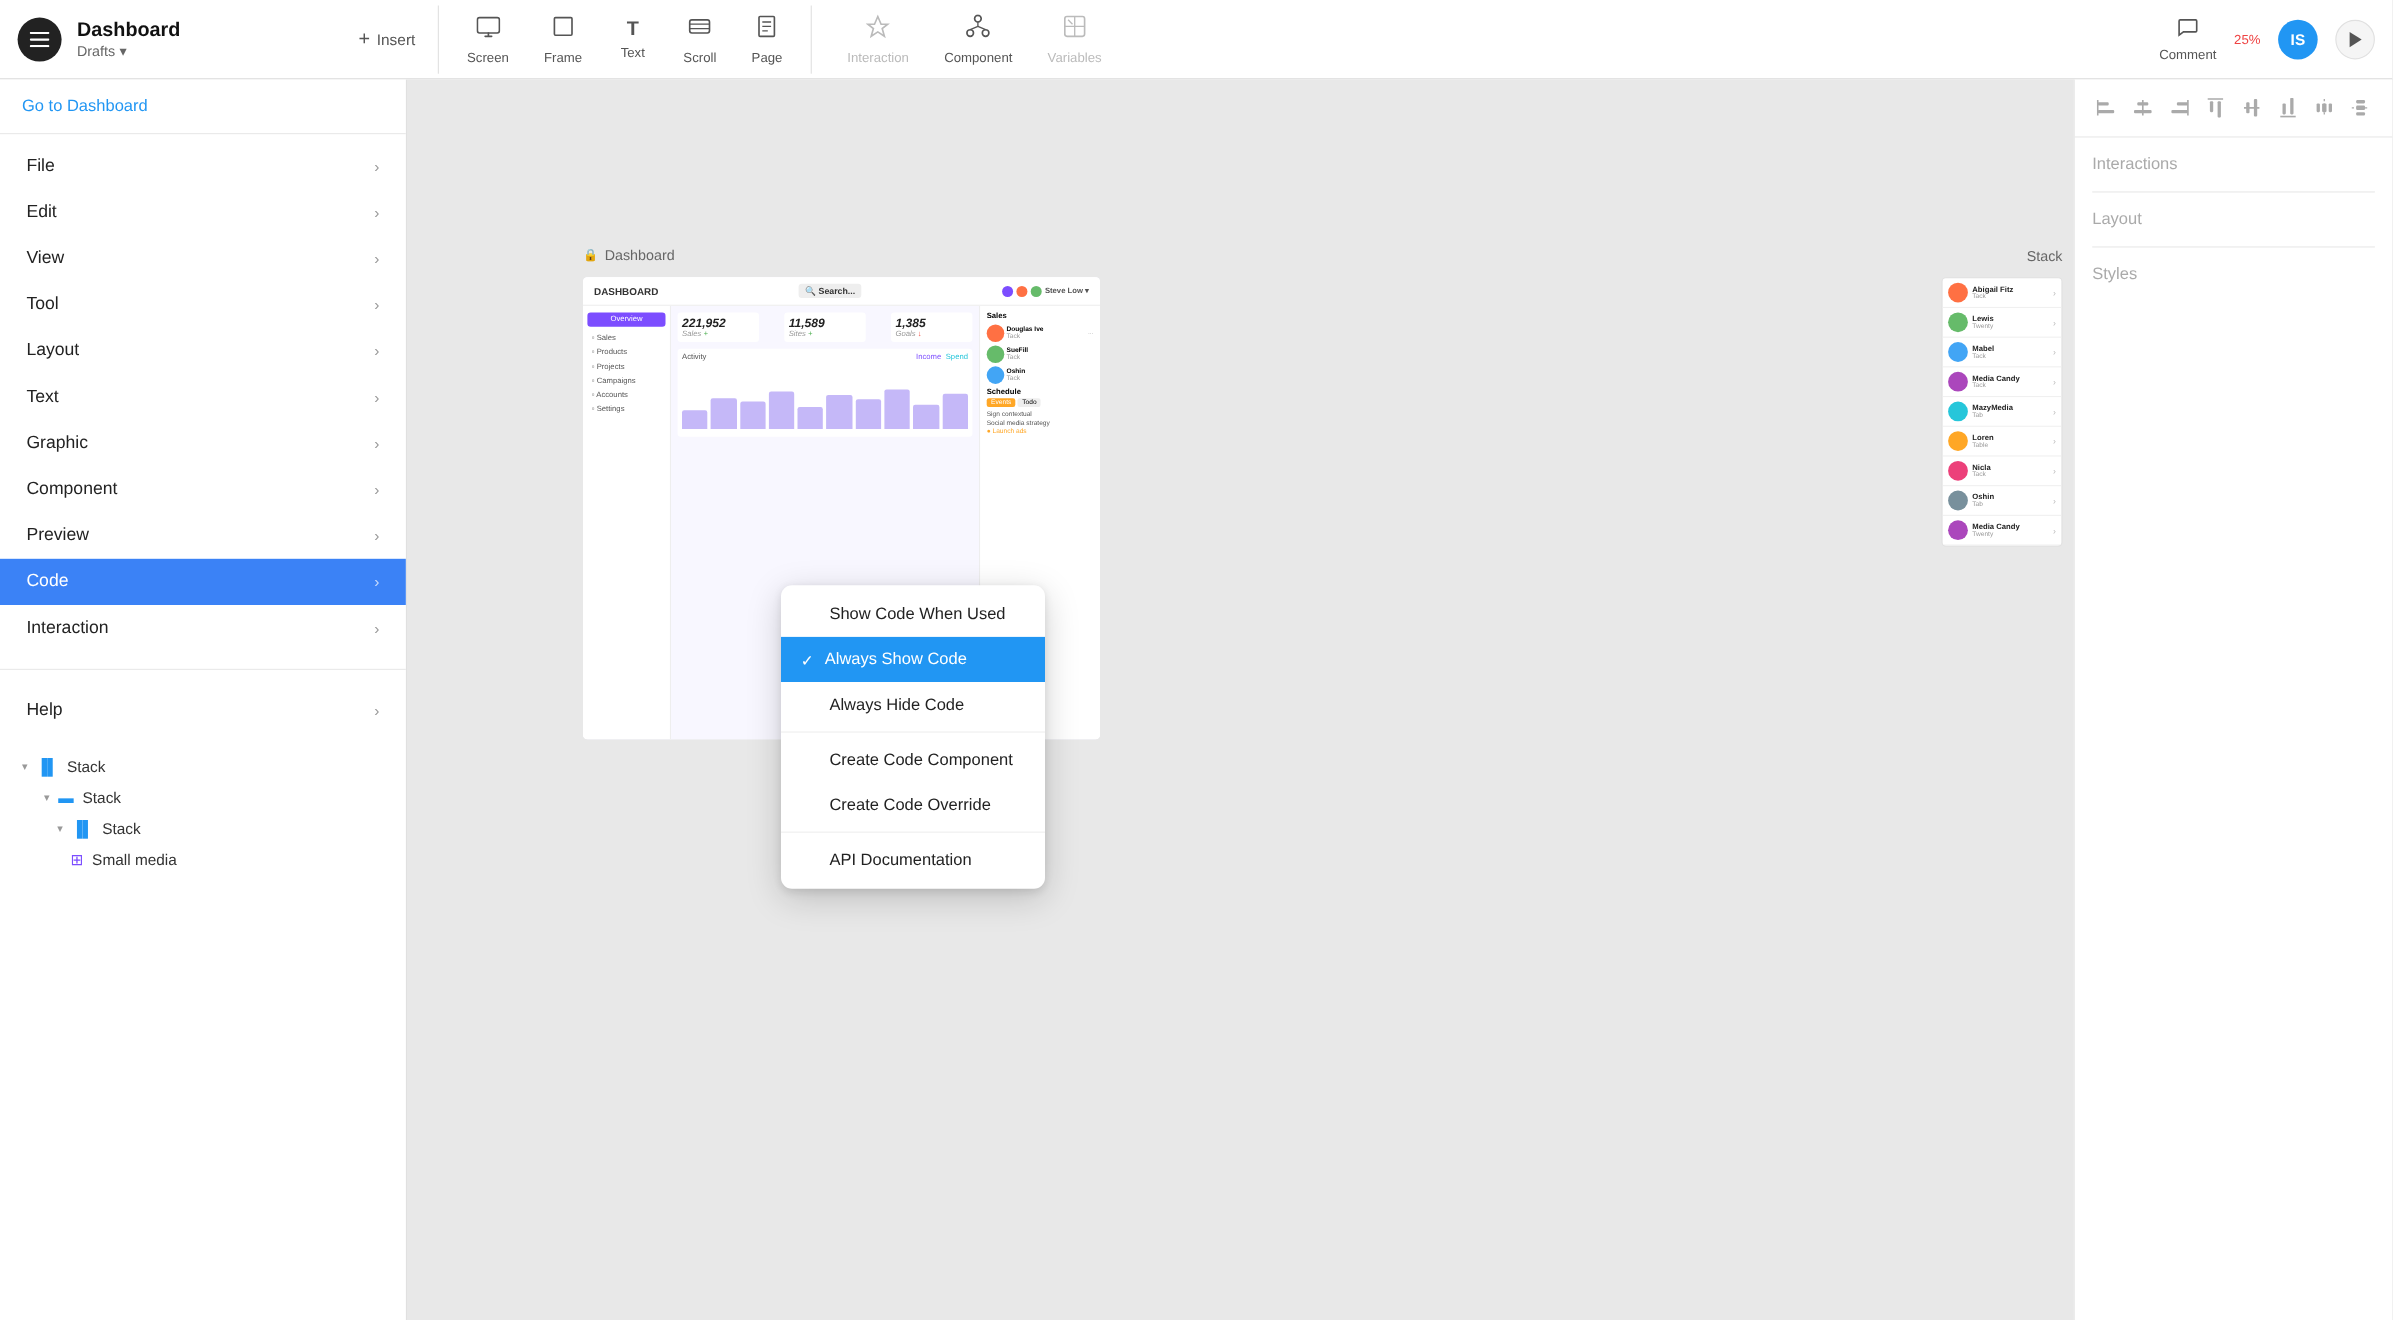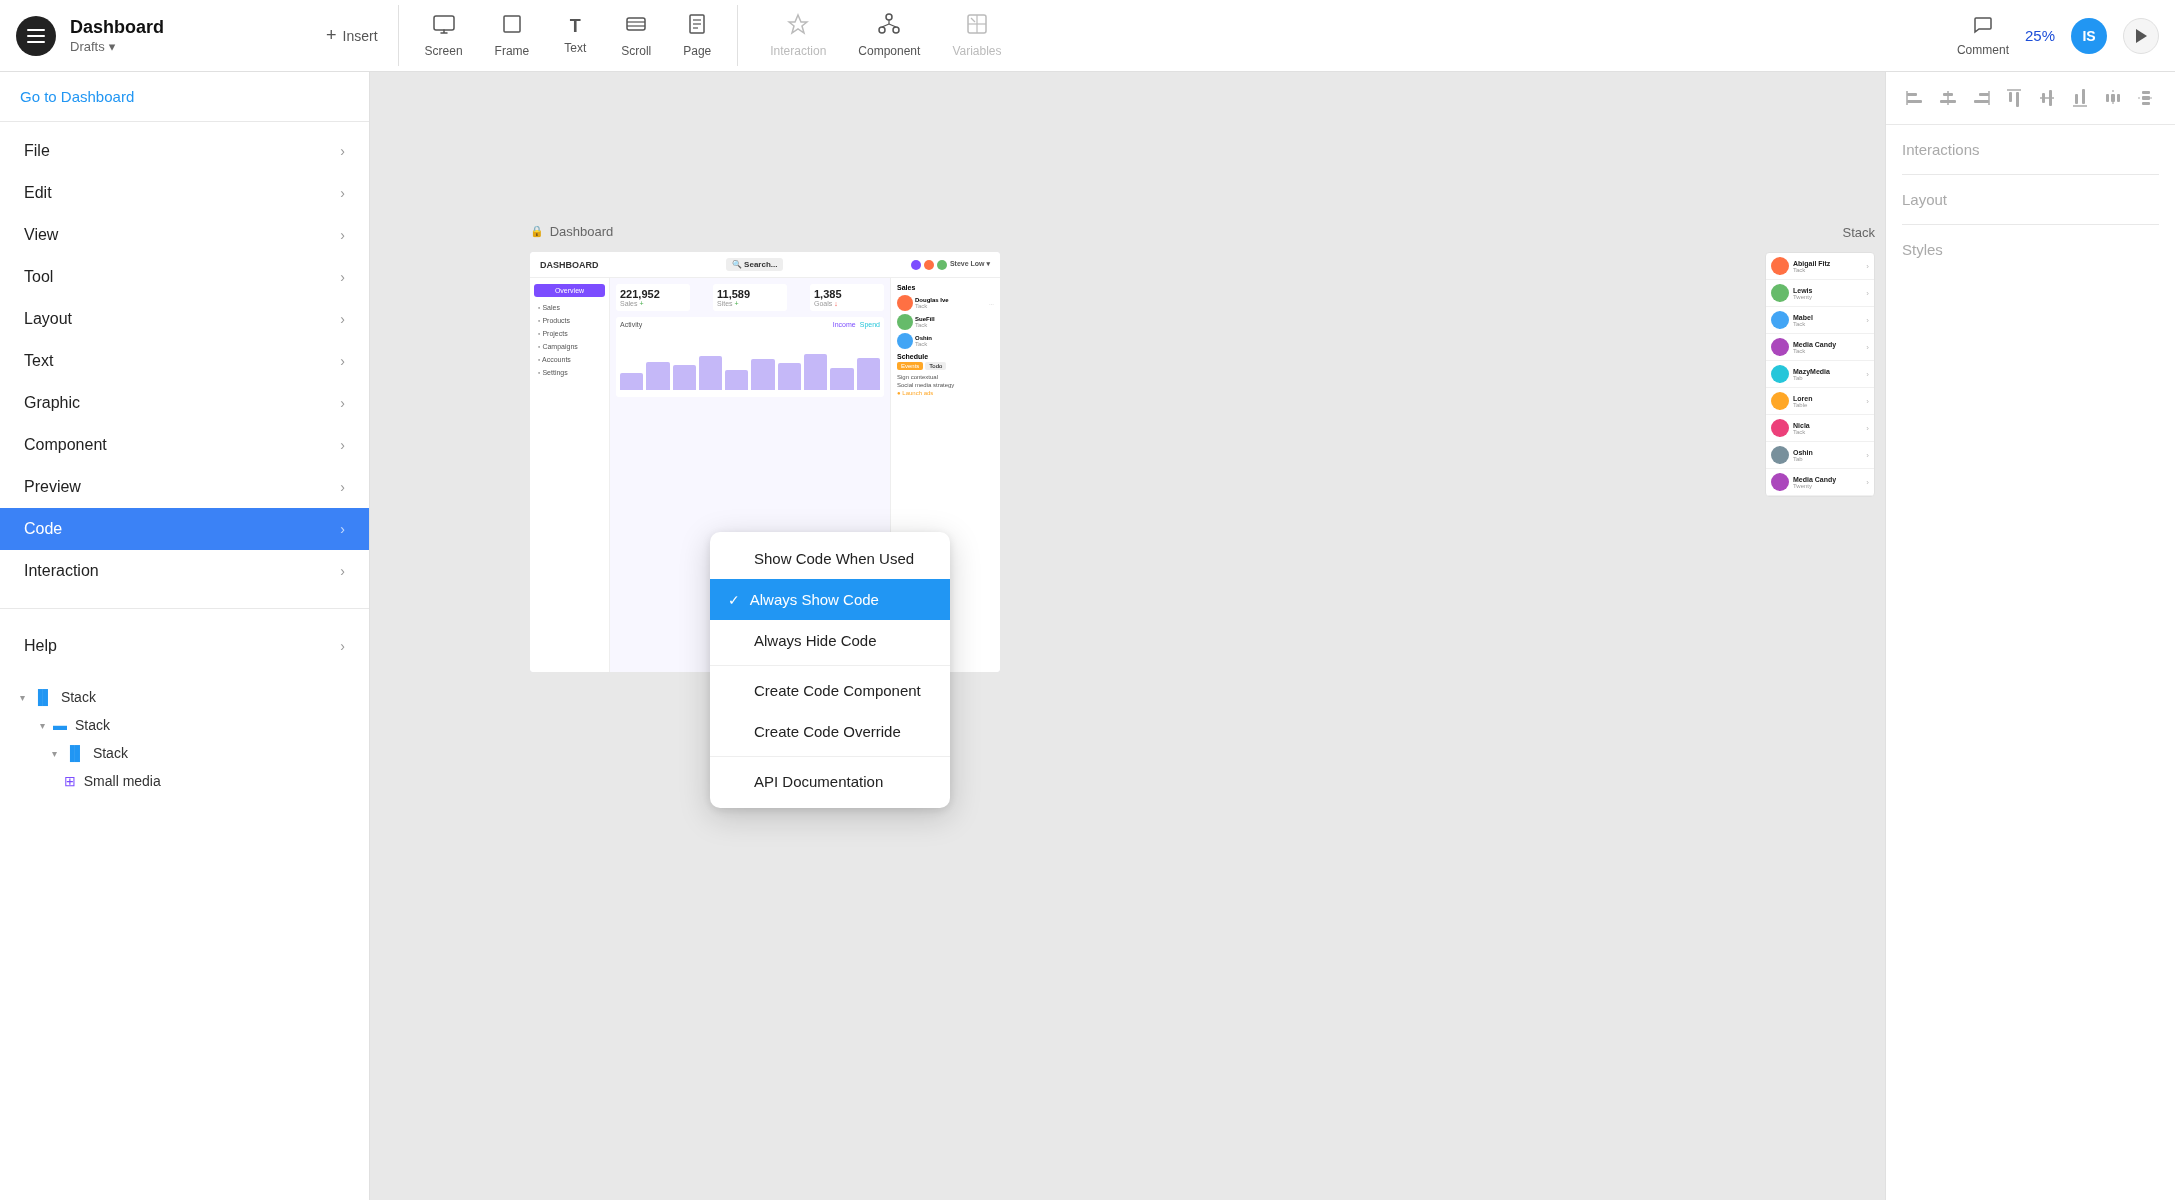--- a/index.html
+++ b/index.html
@@ -77,22 +77,22 @@
     .comment-tool {
       display: flex;
       flex-direction: column;
       align-items: center;
       gap: 4px;
       cursor: pointer;
       color: #555;
       font-size: 12px;
     }
     .zoom-level {
-      font-size: 15px;
-      color: #1d4ed8;
+      font-size: 12px;
+      color: #ef4444;
       cursor: pointer;
     }
     .user-avatar {
       width: 36px; height: 36px;
       border-radius: 50%;
       background: #2196F3;
       color: #fff;
       display: flex; align-items: center; justify-content: center;
       font-size: 14px; font-weight: 600;
     }
@@ -242,20 +242,21 @@
     }
     .dash-main {
       flex: 1;
       padding: 6px;
       background: #f8f7ff;
     }
     .dash-stats {
       display: flex;
       gap: 23px;
       margin-bottom: 6px;
+      font-style: italic;
     }
     .dash-stat {
       flex: 1;
       background: #fff;
       border-radius: 3px;
       padding: 4px;
       font-size: 7px;
     }
     .dash-stat .num { font-size: 11px; font-weight: 700; color: #222; }
     .dash-stat .lbl { color: #999; }

